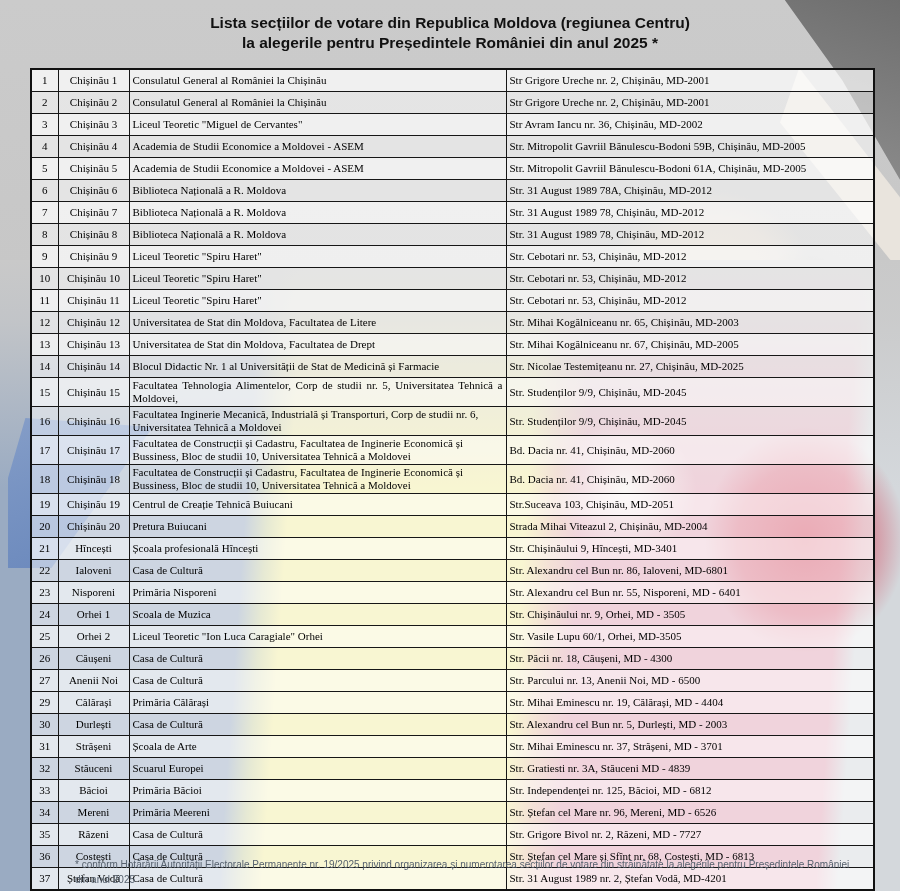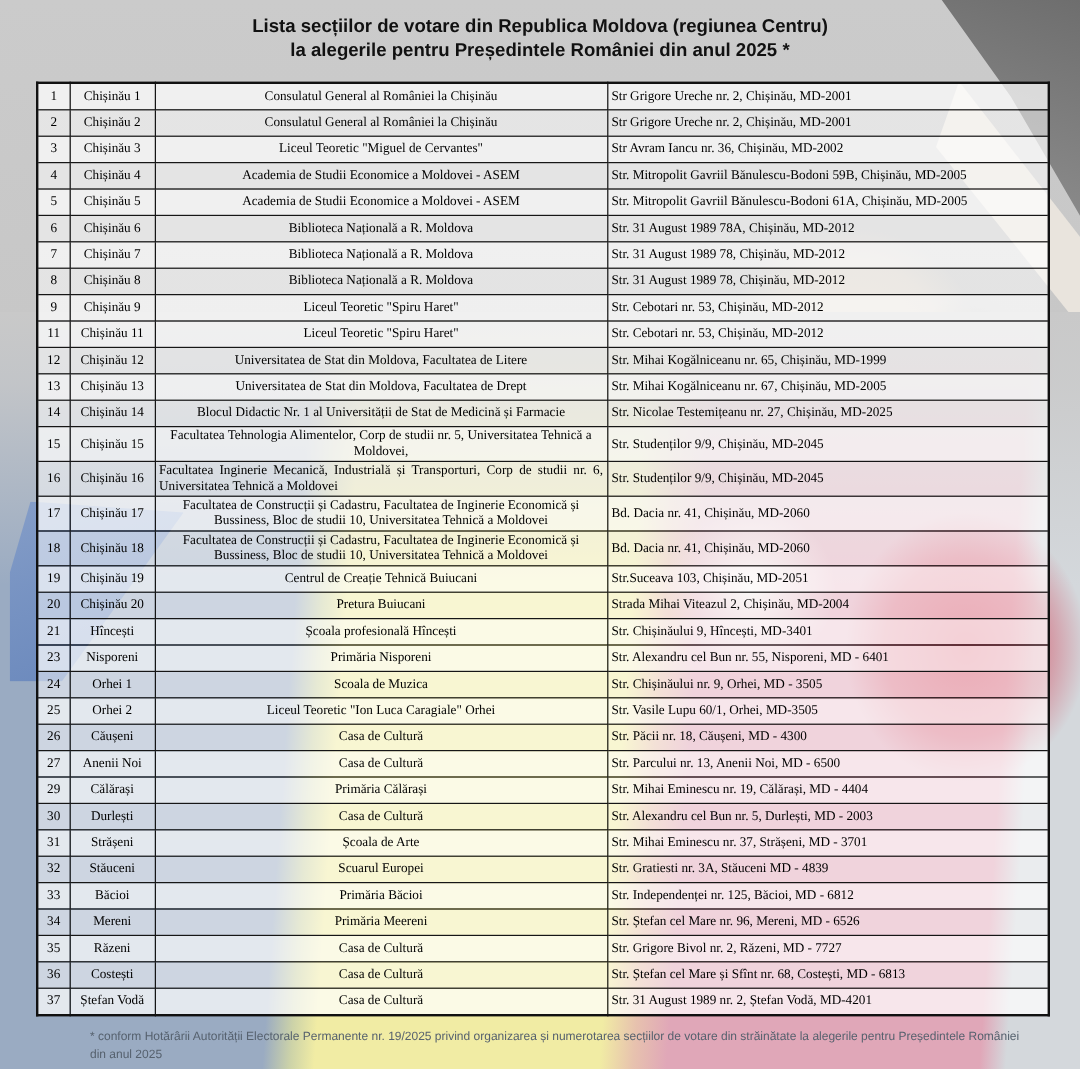--- a/index.html
+++ b/index.html
@@ -49,21 +49,21 @@
                  border-collapse:collapse;table-layout:fixed;
                  border:2px solid #111;}
   table.sections td{border:1px solid #161616;
                     font-family:"Liberation Serif",serif;font-size:11px;
                     line-height:13px;color:#000;height:19px;
                     padding:1px 3px;vertical-align:middle;overflow:hidden;}
   tr.odd  td{background:rgba(255,255,255,.72);}
   tr.even td{background:rgba(255,255,255,.50);}
   td.col-num{text-align:center;padding:1px 1px;}
   td.col-locality{text-align:center;padding:1px 1px;}
-  td.col-institution{text-align:center;}
+  td.col-institution{text-align:left;}
   td.col-address{text-align:left;}
   
   tr:nth-child(15) td.col-institution{text-align:justify;margin-top:23px;}
 
   .footnote{position:absolute;left:75px;top:857px;width:800px;
             font-size:10px;line-height:15px;color:#56616e;}
 </style>
 </head>
 <body>
 
@@ -143,31 +143,37 @@
             <td class="col-locality">Chișinău 8</td>
             <td class="col-institution">Biblioteca Națională a R. Moldova</td>
             <td class="col-address">Str.  31 August 1989 78, Chișinău, MD-2012</td>
           </tr>
           <tr class="odd">
             <td class="col-num">9</td>
             <td class="col-locality">Chișinău 9</td>
             <td class="col-institution">Liceul Teoretic "Spiru Haret"</td>
             <td class="col-address">Str. Cebotari nr. 53, Chișinău, MD-2012</td>
           </tr>
+          <tr class="even">
+            <td class="col-num">10</td>
+            <td class="col-locality">Chișinău 10</td>
+            <td class="col-institution">Liceul Teoretic "Spiru Haret"</td>
+            <td class="col-address">Str. Cebotari nr. 53, Chișinău, MD-2012</td>
+          </tr>
           <tr class="odd">
             <td class="col-num">11</td>
             <td class="col-locality">Chișinău 11</td>
             <td class="col-institution">Liceul Teoretic "Spiru Haret"</td>
             <td class="col-address">Str. Cebotari nr. 53, Chișinău, MD-2012</td>
           </tr>
           <tr class="even">
             <td class="col-num">12</td>
             <td class="col-locality">Chișinău 12</td>
             <td class="col-institution">Universitatea de Stat din Moldova, Facultatea de Litere</td>
-            <td class="col-address">Str. Mihai Kogălniceanu nr. 65, Chișinău, MD-1999</td>
+            <td class="col-address">Str. Mihai Kogălniceanu nr. 65, Chișinău, MD-2003</td>
           </tr>
           <tr class="odd">
             <td class="col-num">13</td>
             <td class="col-locality">Chișinău 13</td>
             <td class="col-institution">Universitatea de Stat din Moldova, Facultatea de Drept</td>
             <td class="col-address">Str. Mihai Kogălniceanu nr. 67, Chișinău, MD-2005</td>
           </tr>
           <tr class="even">
             <td class="col-num">14</td>
             <td class="col-locality">Chișinău 14</td>
@@ -208,20 +214,26 @@
             <td class="col-num">20</td>
             <td class="col-locality">Chișinău 20</td>
             <td class="col-institution">Pretura Buiucani</td>
             <td class="col-address">Strada Mihai Viteazul 2, Chișinău, MD-2004</td>
           </tr>
           <tr class="odd">
             <td class="col-num">21</td>
             <td class="col-locality">Hîncești</td>
             <td class="col-institution">Școala profesională Hîncești</td>
             <td class="col-address">Str. Chișinăului 9,  Hîncești, MD-3401</td>
+          </tr>
+          <tr class="even">
+            <td class="col-num">22</td>
+            <td class="col-locality">Ialoveni</td>
+            <td class="col-institution">Casa de Cultură</td>
+            <td class="col-address">Str. Alexandru cel Bun nr. 86, Ialoveni, MD-6801</td>
           </tr>
           <tr class="odd">
             <td class="col-num">23</td>
             <td class="col-locality">Nisporeni</td>
             <td class="col-institution">Primăria Nisporeni</td>
             <td class="col-address">Str. Alexandru cel Bun nr. 55, Nisporeni, MD - 6401</td>
           </tr>
           <tr class="even">
             <td class="col-num">24</td>
             <td class="col-locality">Orhei 1</td>

